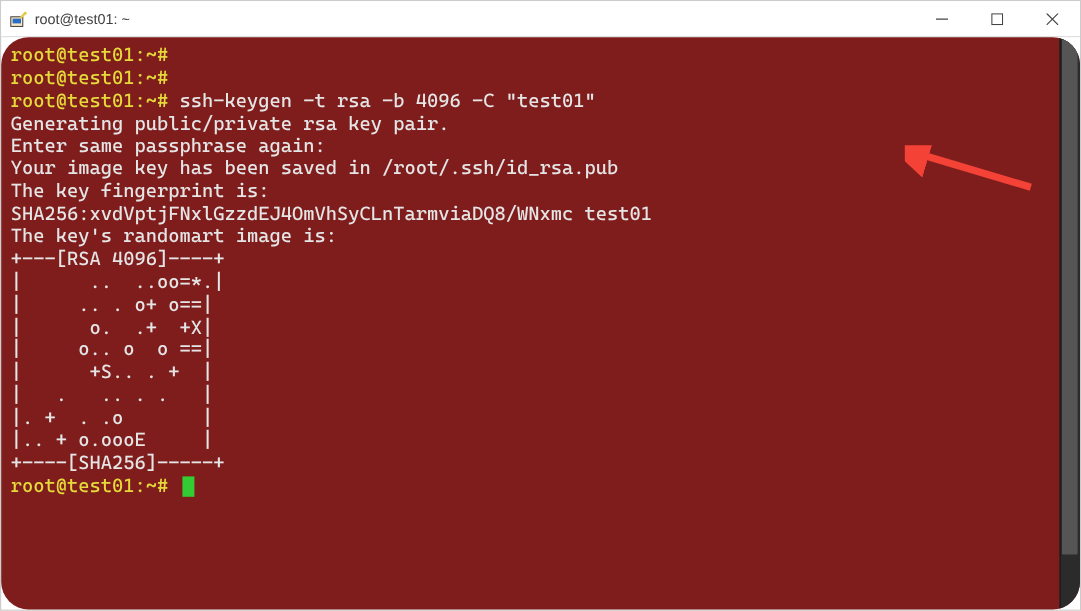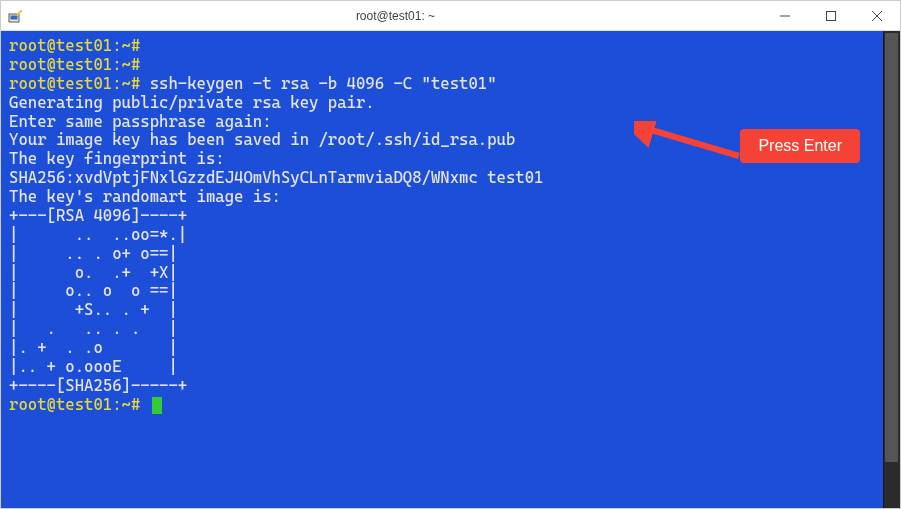--- a/index.html
+++ b/index.html
@@ -35,45 +35,45 @@
       margin-right: 6px;
       display: flex;
       align-items: center;
       justify-content: center;
     }
     .titlebar .title {
       font-family: "Segoe UI", sans-serif;
       font-size: 12px;
       color: #404040;
       flex: 1;
-      text-align: center;
     }
     .window-controls {
       display: flex;
       height: 100%;
     }
     .win-btn {
       width: 46px;
       height: 100%;
       display: flex;
       align-items: center;
       justify-content: center;
       color: #444;
     }
     .win-btn svg { width: 10px; height: 10px; }
     .terminal {
       flex: 1;
-      background: #1d4ed8;
+      background: #7f1d1d;
       padding: 6px 8px;
       overflow: hidden;
       position: relative;
       font-size: 16px;
       line-height: 1.18;
       font-family: "Cascadia Mono", "Consolas", "Courier New", monospace;
       color: #e5e5e5;
+      border-radius: 23px;
     }
     .terminal .scrollbar {
       position: absolute;
       right: 0;
       top: 0;
       bottom: 0;
       width: 17px;
       background: #2b2b2b;
       border-left: 1px solid #1a1a1a;
     }
@@ -183,15 +183,14 @@
 
   <div class="annotation">
     <svg class="arrow-svg" viewBox="0 0 110 50">
       <defs>
         <marker id="arrowhead" markerWidth="6" markerHeight="6" refX="1" refY="3" orient="auto">
           <polygon points="0 0, 6 3, 0 6" fill="#f44336"></polygon>
         </marker>
       </defs>
       <line x1="105" y1="35" x2="14" y2="8" stroke="#f44336" stroke-width="6" marker-end="url(#arrowhead)"></line>
     </svg>
-    <div class="callout">Press Enter</div>
   </div>
 </div>
 
 </body></html>

